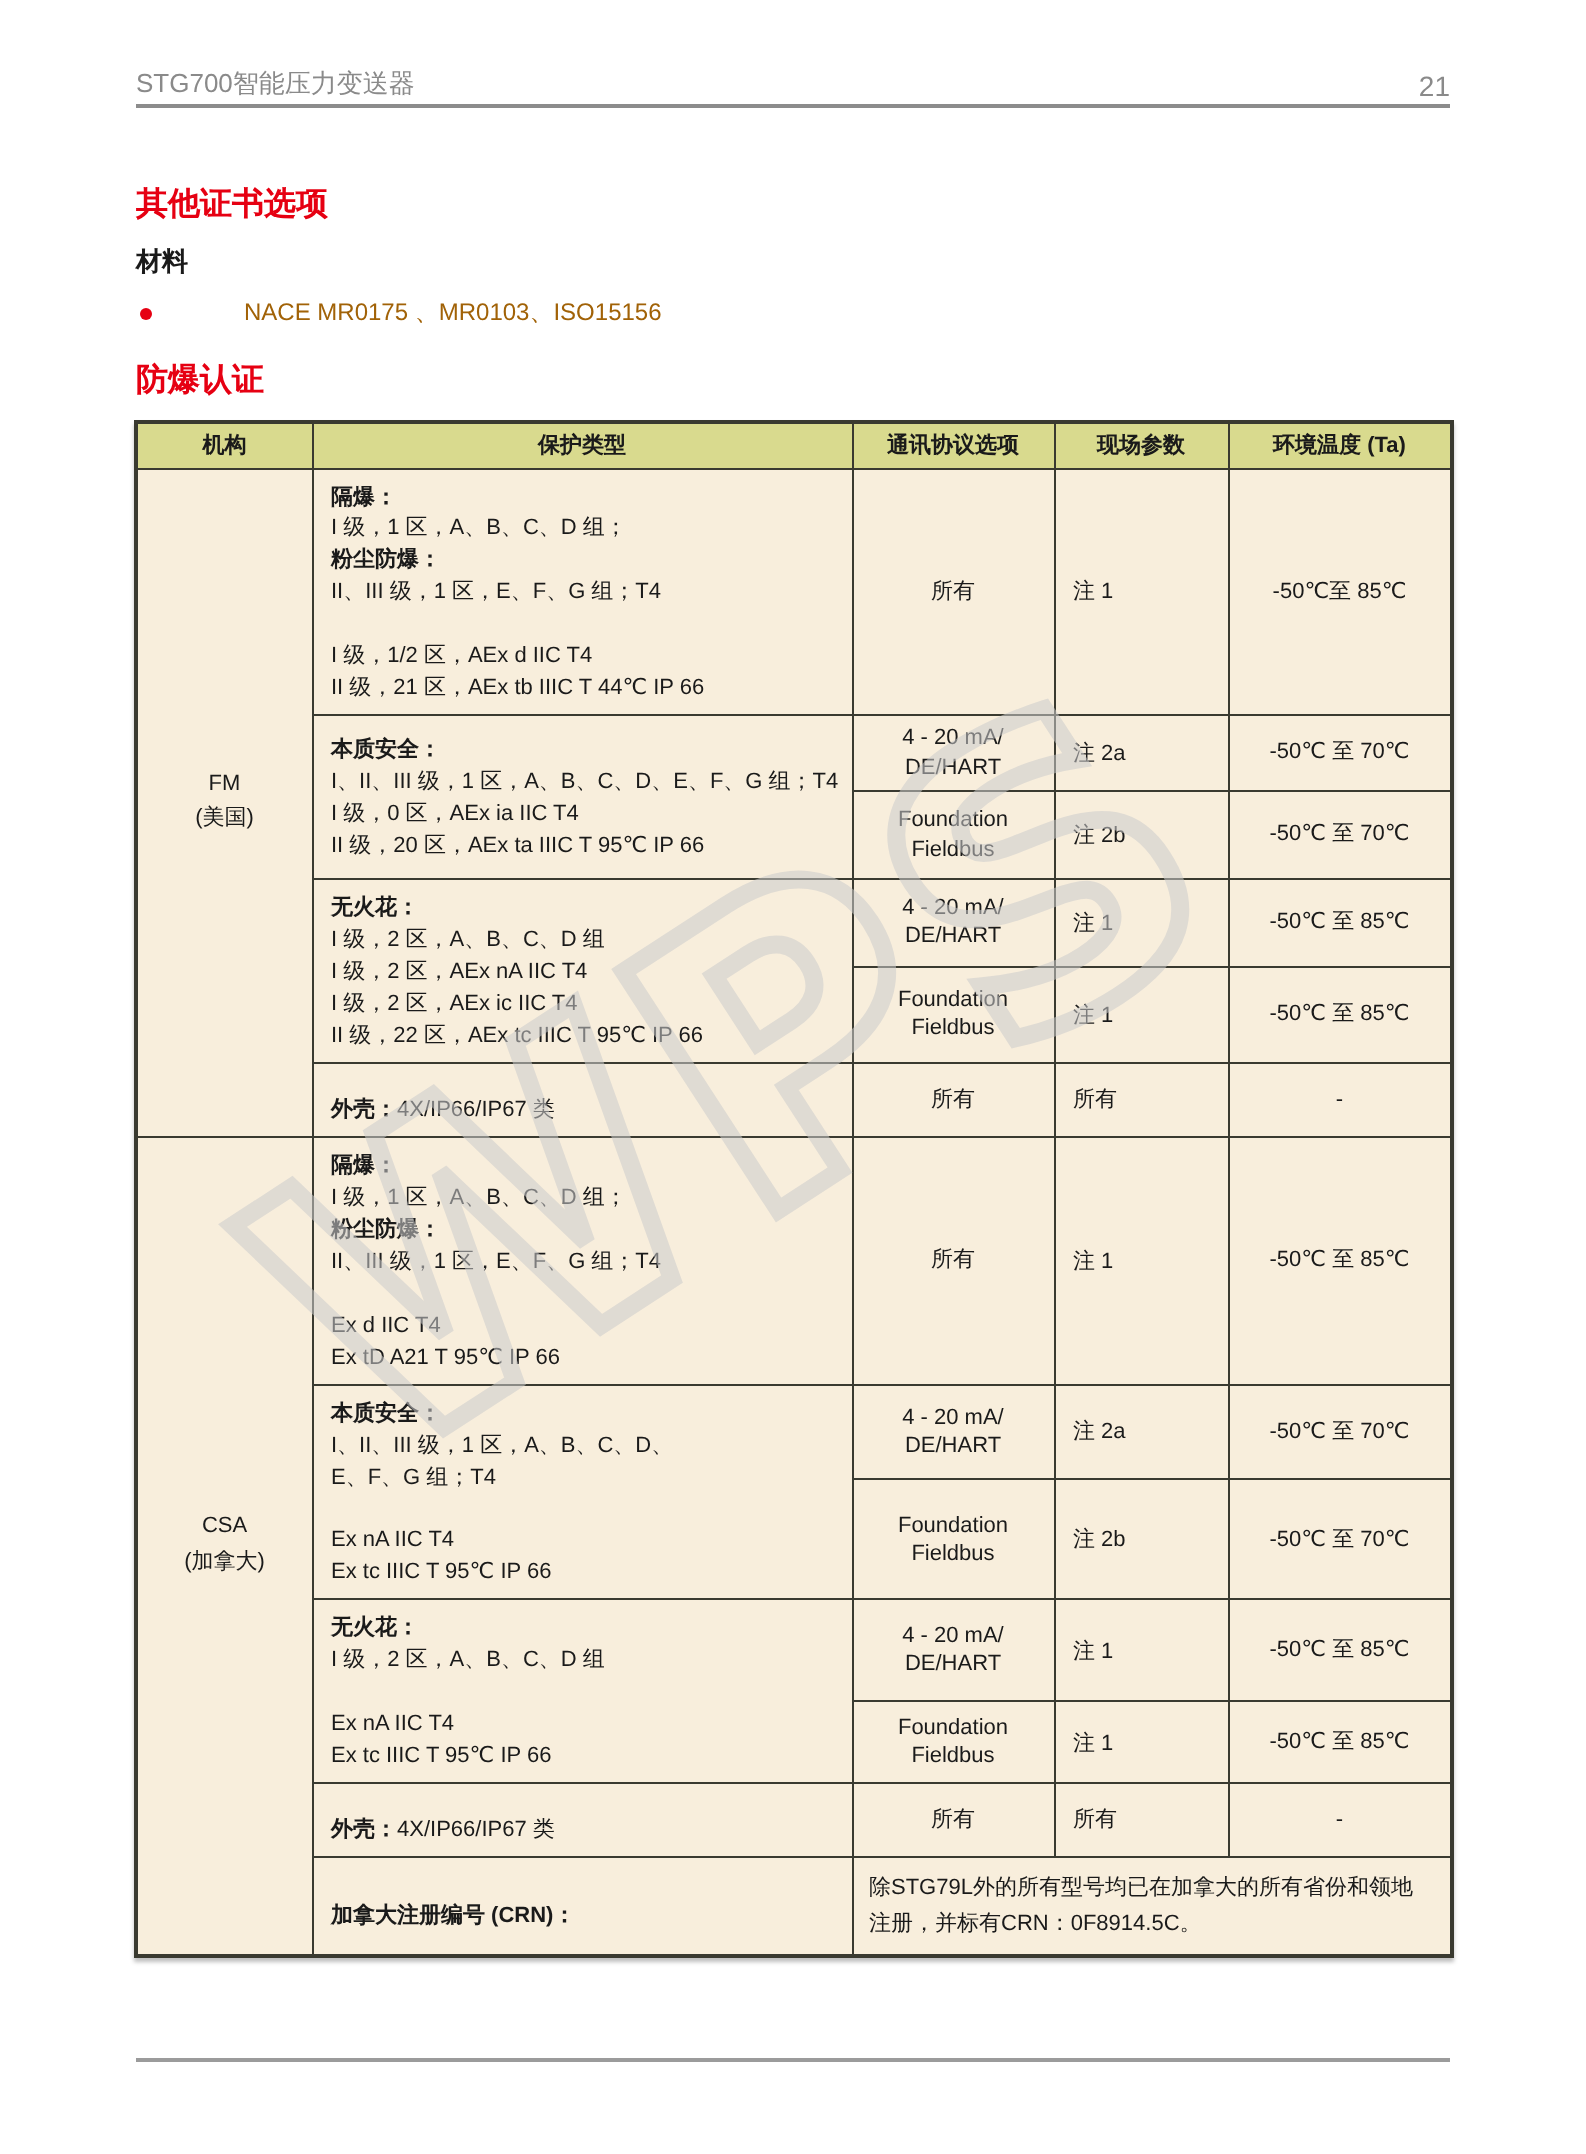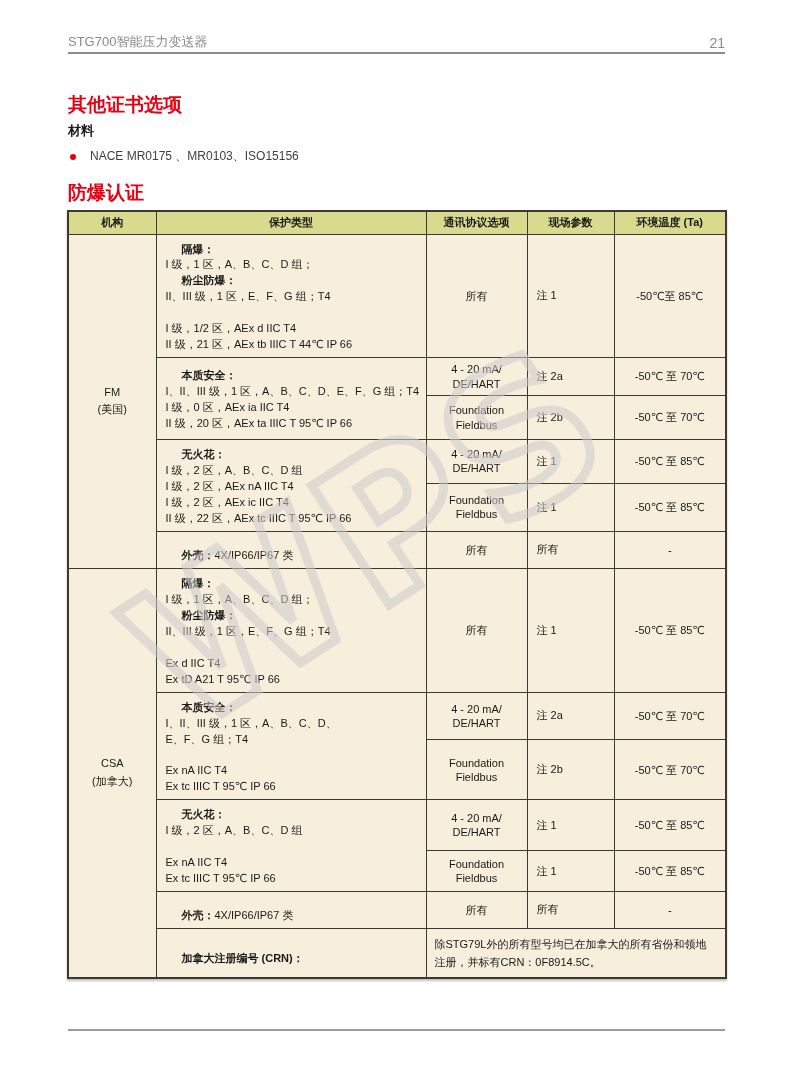--- a/index.html
+++ b/index.html
@@ -18,31 +18,31 @@
     color: #8a8a8a; font-size: 13px;
   }
   .doc-header .pageno { font-size: 14px; }
   .header-rule {
     position: absolute; left: 68px; top: 52px; width: 657px; height: 2px;
     background: #8c8c8c;
   }
   
   .h-red {
     position: absolute; left: 68px;
-    color: #e60012; font-size: 19px; font-weight: bold;
+    color: #e60012; font-size: 16px; font-weight: bold;
   }
   .h-other { top: 92px; }
   .h-ex { top: 180px; }
   .h-material {
     position: absolute; left: 68px; top: 122px;
     color: #1a1a1a; font-size: 13px; font-weight: bold;
   }
   .bullet-row {
     position: absolute; left: 70px; top: 148px;
-    display: flex; align-items: center; font-size: 12px; color: #404040;
+    display: flex; align-items: center; font-size: 12px; color: #a16207; gap: 32px;
   }
   .bullet-dot {
     width: 6px; height: 6px; border-radius: 50%;
     background: #e60012; margin-right: 14px; flex: 0 0 auto;
   }
   
   .tbl-wrap { position: absolute; left: 67px; top: 210px; }
   table.cert {
     border-collapse: collapse; table-layout: fixed; width: 658px;
     font-size: 11px; color: #1a1a1a;
@@ -55,21 +55,21 @@
   table.cert th {
     background: #d9da8e; font-weight: bold; text-align: center;
     height: 23px; padding: 2px;
   }
   table.cert td { background: #f8eedc; vertical-align: middle; }
   td.prot {
     text-align: left; vertical-align: top;
     padding: 7px 6px 4px 9px; line-height: 1.45;
   }
   td.prot-mid { vertical-align: middle; padding-top: 16px; padding-bottom: 4px; }
-  .b { font-weight: bold; margin-left: 16px; }
+  .b { font-weight: bold; }
   td.ctr { text-align: center; white-space: pre-line; line-height: 1.3; padding: 2px; }
   td.parm { text-align: left; padding-left: 9px; }
   td.org { text-align: center; white-space: pre-line; line-height: 1.6; }
   td.note { text-align: left; padding: 4px 8px; line-height: 1.65; }
   
   .wm {
     position: absolute; left: 60px; top: 310px;
     width: 620px; height: 460px;
     pointer-events: none; z-index: 5; opacity: 0.55;
   }

